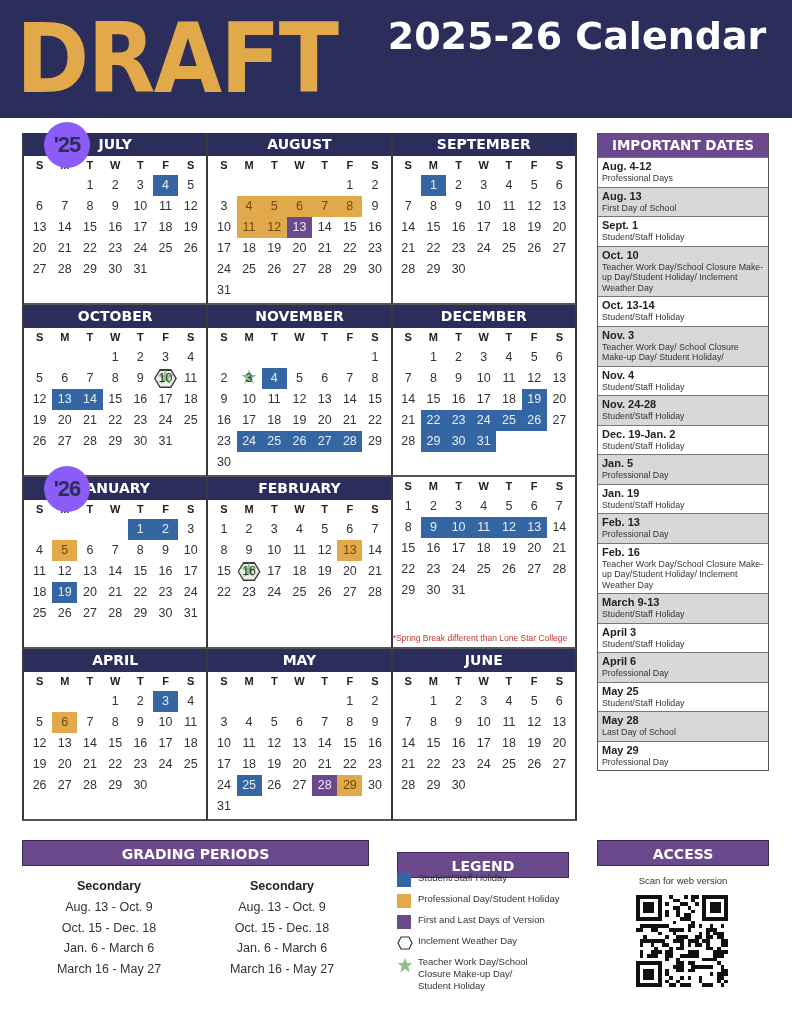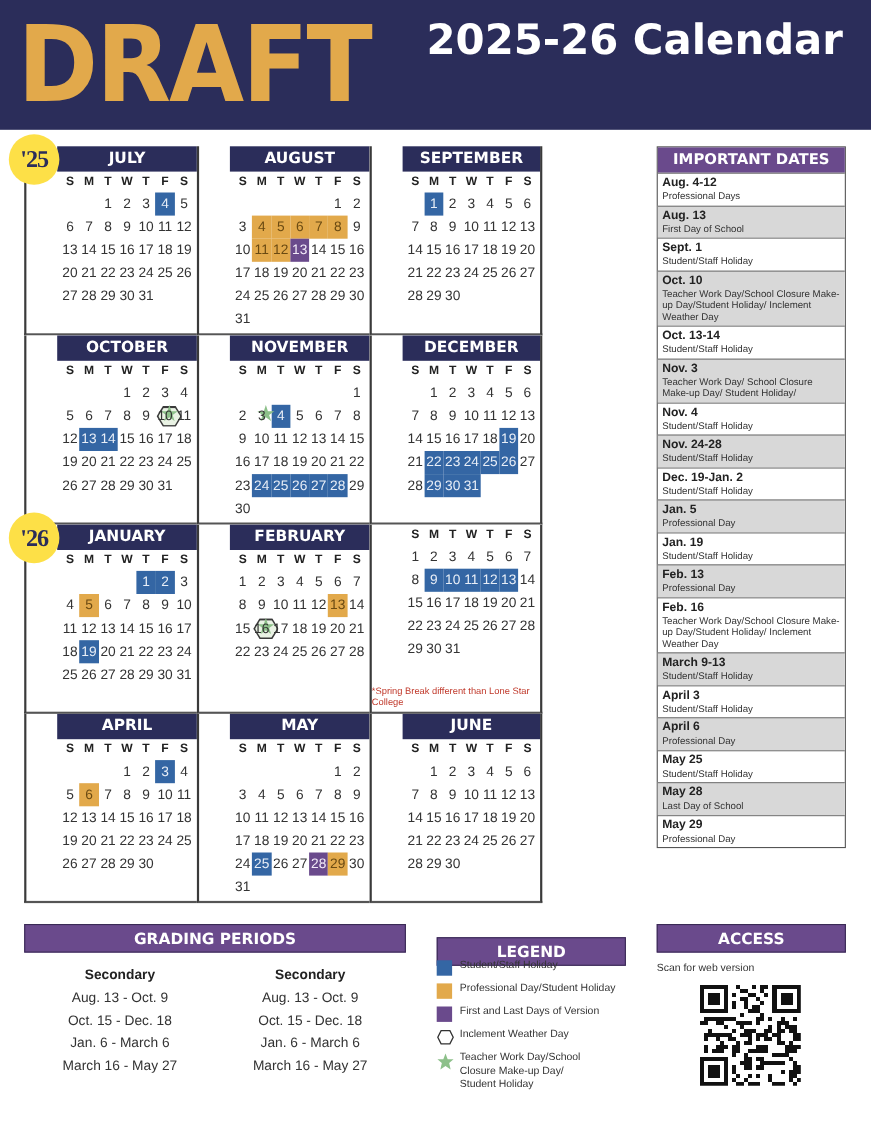--- a/index.html
+++ b/index.html
@@ -3,25 +3,25 @@
 <meta charset="utf-8">
 <style>
   * { box-sizing: border-box; margin: 0; padding: 0; }
   html, body { width: 792px; height: 1024px; background: #ffffff; overflow: hidden; }
   body { font-family: "Liberation Sans", "DejaVu Sans", sans-serif; color: #333; position: relative; }
 
   .banner { position: absolute; left: 0; top: 0; width: 792px; height: 118px; background: #2b2d5a; }
   .draft { position: absolute; left: 16px; top: 4px; font-family: "DejaVu Sans", sans-serif; font-weight: bold; font-size: 96px; letter-spacing: -2px; color: #e2a94b; line-height: 110px; transform: scaleX(0.92); transform-origin: left center; }
   .title { position: absolute; left: 372px; top: 14px; width: 410px; text-align: center; color: #ffffff; font-family: "DejaVu Sans", sans-serif; font-weight: bold; font-size: 38px; line-height: 44px; }
 
-  .year-badge { position: absolute; width: 46px; height: 46px; border-radius: 50%; background: #fde047; color: #2b2d5a; font-weight: bold; font-size: 22px; font-family: Liberation Serif, serif; display: flex; align-items: center; justify-content: center; z-index: 5; letter-spacing: -1px; }
+  .year-badge { position: absolute; width: 46px; height: 46px; border-radius: 50%; background: #8b5cf6; color: #2b2d5a; font-weight: bold; font-size: 22px; font-family: Liberation Sans, sans-serif; display: flex; align-items: center; justify-content: center; z-index: 5; letter-spacing: -1px; margin-left: 36px; }
 
   .cal-grid { position: absolute; left: 22px; top: 133px; width: 553px; }
   .cal-row { display: flex; height: 172px; }
-  .month { width: 157px; border-left: 2px solid #3a3a3a; border-bottom: 2px solid #555; position: relative; background: #fff; padding-left: 28px; }
+  .month { width: 195px; border-left: 2px solid #3a3a3a; border-bottom: 2px solid #555; position: relative; background: #fff; }
   .month:last-child { border-right: 2px solid #3a3a3a; }
   .month-head { height: 23px; background: #2b2d5a; color: #fff; font-weight: bold; font-size: 14px; text-align: center; line-height: 23px; font-family: "DejaVu Sans", sans-serif; }
   .dow-row, .week-row { display: flex; padding: 0 3px; }
   .dow-row { height: 19px; }
   .dow { width: 25.2px; text-align: center; font-size: 11px; font-weight: bold; color: #222; line-height: 19px; }
   .week-row { height: 21px; }
   .day { width: 25.2px; text-align: center; font-size: 12.5px; line-height: 21px; color: #333; position: relative; }
   .day.blue { background: #3466a4; color: #e8eef7; }
   .day.gold { background: #e2a94b; color: #6a4a12; }
   .day.purple { background: #6a4a8c; color: #f2eaf8; }
@@ -41,21 +41,21 @@
   .section-head { position: absolute; height: 26px; background: #6a4a8c; color: #fff; font-weight: bold; font-size: 14px; text-align: center; line-height: 26px; font-family: "DejaVu Sans", sans-serif; border: 1px solid #3a2a55; }
   .gp-col { position: absolute; top: 876px; width: 160px; text-align: center; }
   .gp-title { font-weight: bold; font-size: 12.5px; color: #222; line-height: 20px; margin-bottom: 1px; }
   .gp-line { font-size: 12.5px; color: #333; line-height: 20.5px; }
 
   .legend { position: absolute; left: 397px; top: 872px; width: 200px; }
   .leg-item { display: flex; align-items: flex-start; margin-bottom: 6px; }
   .swatch { width: 14px; height: 14px; margin-right: 7px; flex-shrink: 0; margin-top: 1px; }
   .leg-label { font-size: 9.5px; color: #333; line-height: 12px; }
 
-  .access-text { position: absolute; left: 597px; top: 875px; width: 172px; font-size: 9.5px; color: #333; }
+  .access-text { position: absolute; left: 597px; top: 875px; width: 172px; text-align: center; font-size: 9.5px; color: #333; }
   .qr { position: absolute; left: 636px; top: 895px; width: 92px; height: 92px; }
 </style>
 </head>
 <body>
 
 <div class="banner">
   <div class="draft">DRAFT</div>
   <div class="title">
     <div>2025-26 Calendar</div>
   </div>

